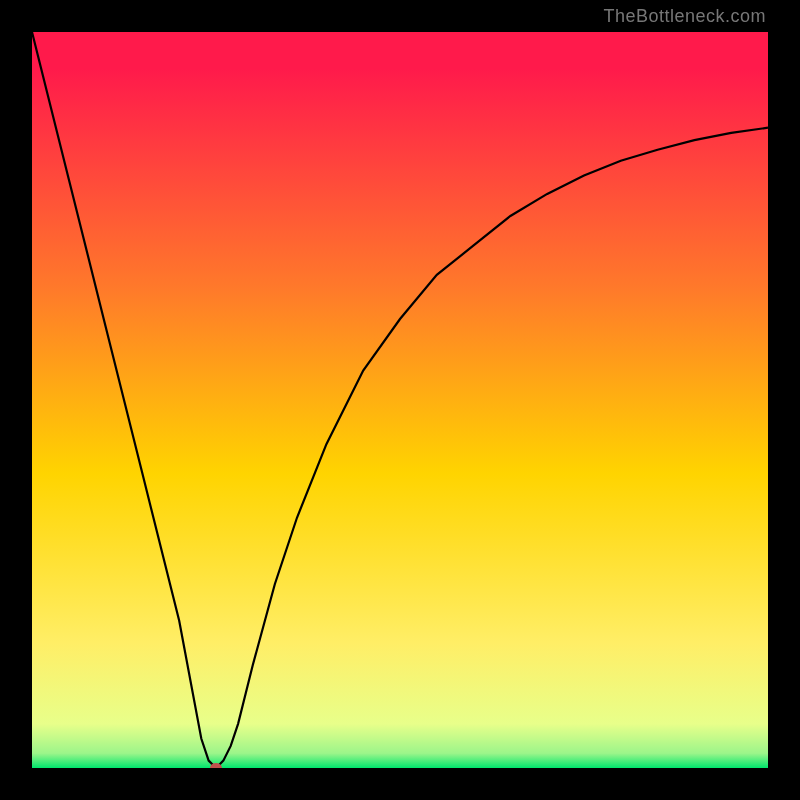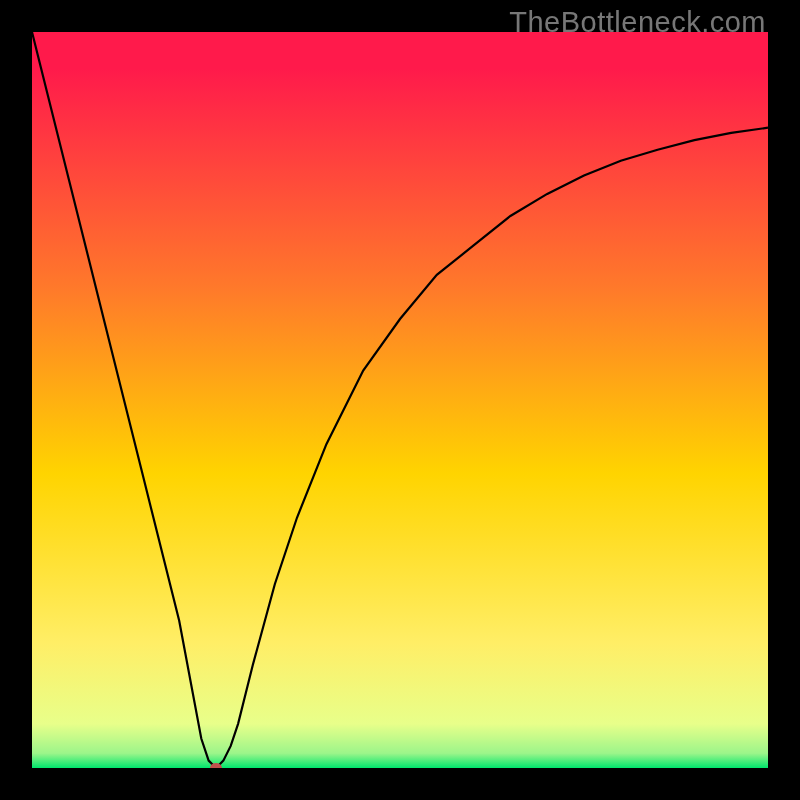--- a/index.html
+++ b/index.html
@@ -1,18 +1,18 @@
 <!DOCTYPE html>
 <html><head>
 <meta charset="utf-8">
 <style>
   html,body{margin:0;padding:0;width:800px;height:800px;overflow:hidden;font-family:Arial,Helvetica,sans-serif;}
   .frame{position:relative;width:800px;height:800px;background:#000;}
   .plot{position:absolute;left:32px;top:32px;width:736px;height:736px;}
-  .watermark{position:absolute;top:6px;right:34px;color:#777;font-size:29px;letter-spacing:.5px;text-align:center;}
+  .watermark{position:absolute;top:6px;right:34px;color:#777;font-size:18px;letter-spacing:.5px;text-align:center;}
   svg{display:block;}
 </style>
 </head>
 <body>
 
 <div class="frame">
   <div class="watermark">TheBottleneck.com</div>
   <div class="plot">
     <svg id="chart-svg" width="736" height="736" viewBox="0 0 736 736">
       <defs>

